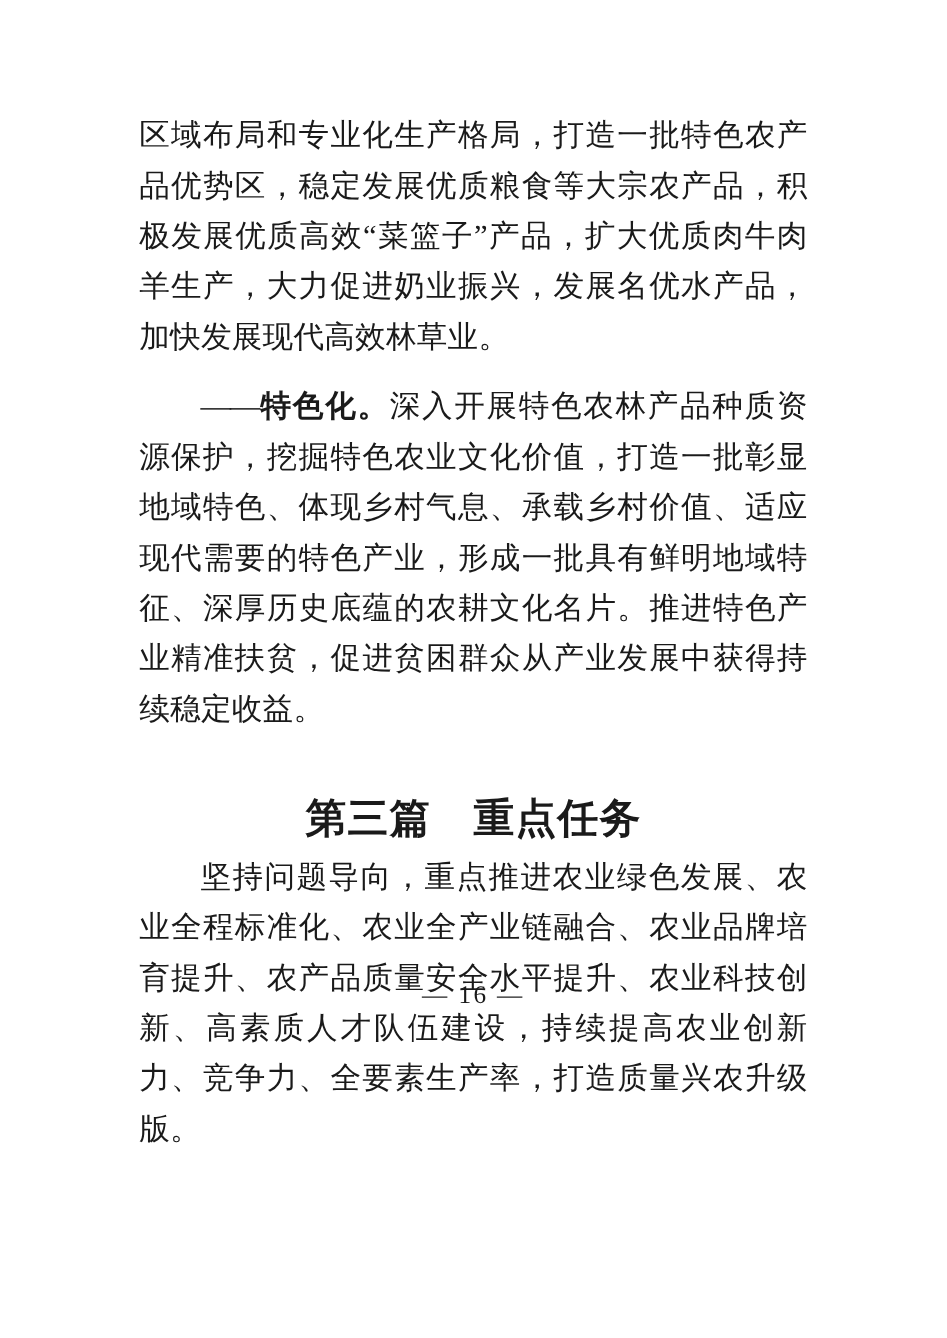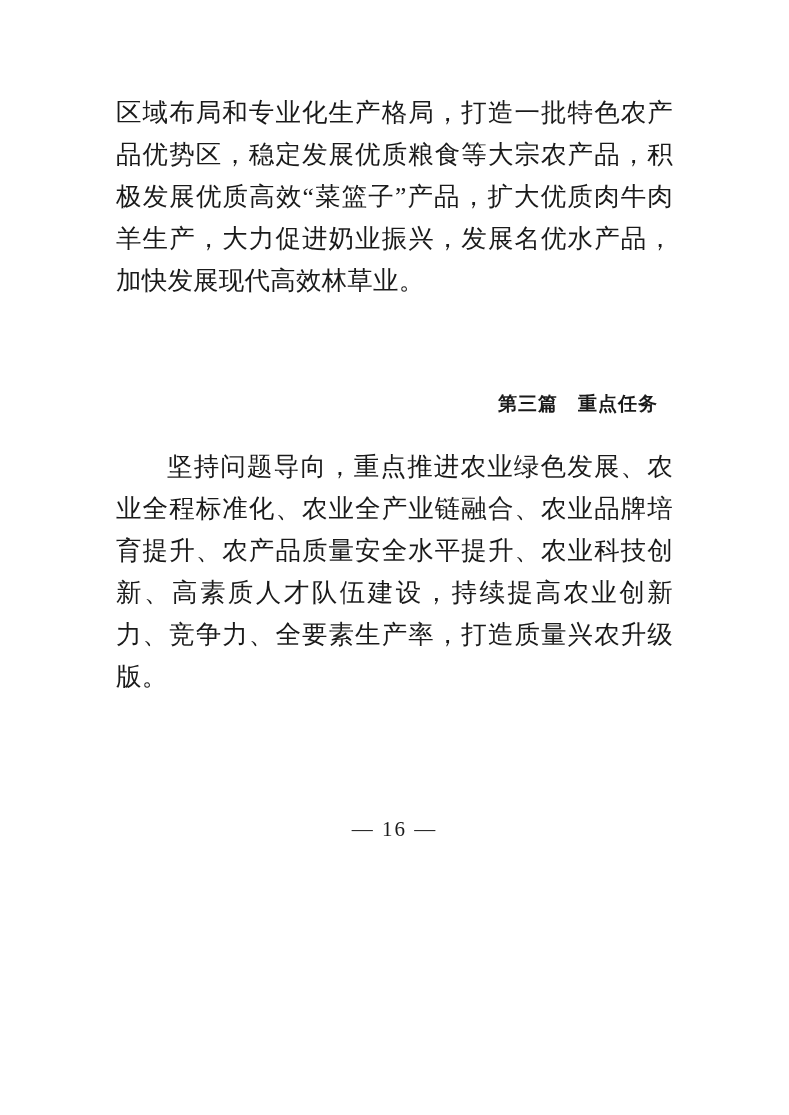--- a/index.html
+++ b/index.html
@@ -36,25 +36,25 @@
     margin: 0;
     text-indent: 0;
   }
   .dash-lead {
     letter-spacing: -1px;
   }
   .bold-run {
     font-weight: bold;
   }
   h2.section-heading {
-    margin: 15px;
-    font-size: 19px;
+    margin: 0;
+    font-size: 34px;
     line-height: 42px;
     font-weight: bold;
-    text-align: right;
+    text-align: center;
     letter-spacing: 1px;
   }
   .gap-small { height: 16px; }
   .gap-large { height: 34px; }
   .gap-after-heading { height: 6px; }
   .footer {
     position: absolute;
     left: 0;
     right: 0;
     bottom: 44px;
@@ -68,20 +68,21 @@
 </head>
 <body>
 
 <div class="page">
   <div class="doc-body">
 
     <p class="flush">区域布局和专业化生产格局，打造一批特色农产品优势区，稳定发展优质粮食等大宗农产品，积极发展优质高效“菜篮子”产品，扩大优质肉牛肉羊生产，大力促进奶业振兴，发展名优水产品，加快发展现代高效林草业。</p>
 
     <div class="gap-small"></div>
 
+    <p class="para"><span class="dash-lead">——</span><span class="bold-run">特色化。</span><span>深入开展特色农林产品种质资源保护，挖掘特色农业文化价值，打造一批彰显地域特色、体现乡村气息、承载乡村价值、适应现代需要的特色产业，形成一批具有鲜明地域特征、深厚历史底蕴的农耕文化名片。推进特色产业精准扶贫，促进贫困群众从产业发展中获得持续稳定收益。</span></p>
 
     <div class="gap-small"></div>
 
 
     <div class="gap-large"></div>
 
     <h2 class="section-heading">第三篇　重点任务</h2>
 
     <div class="gap-after-heading"></div>
 

